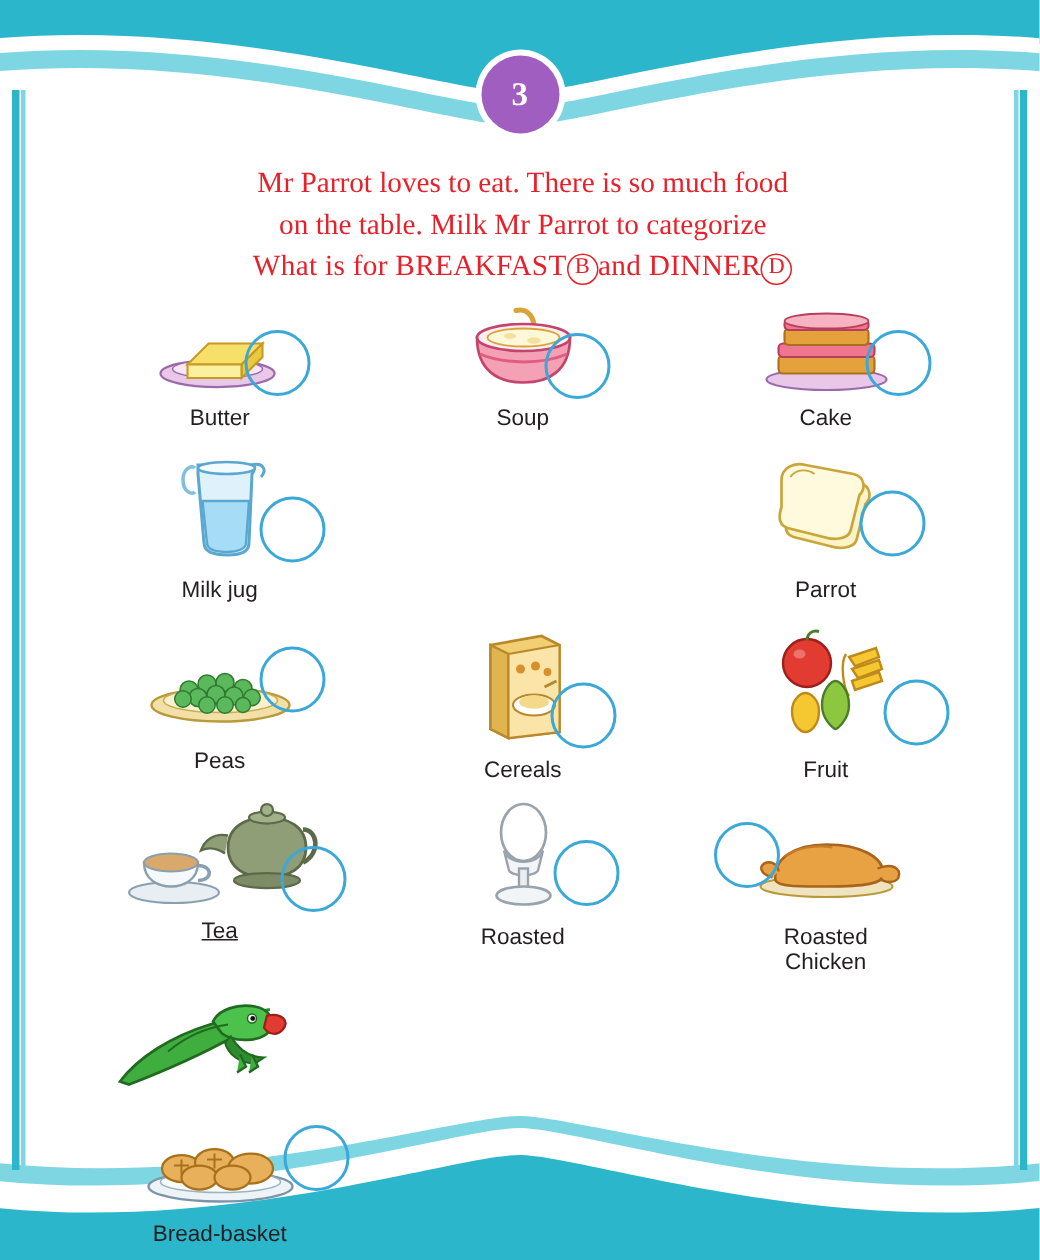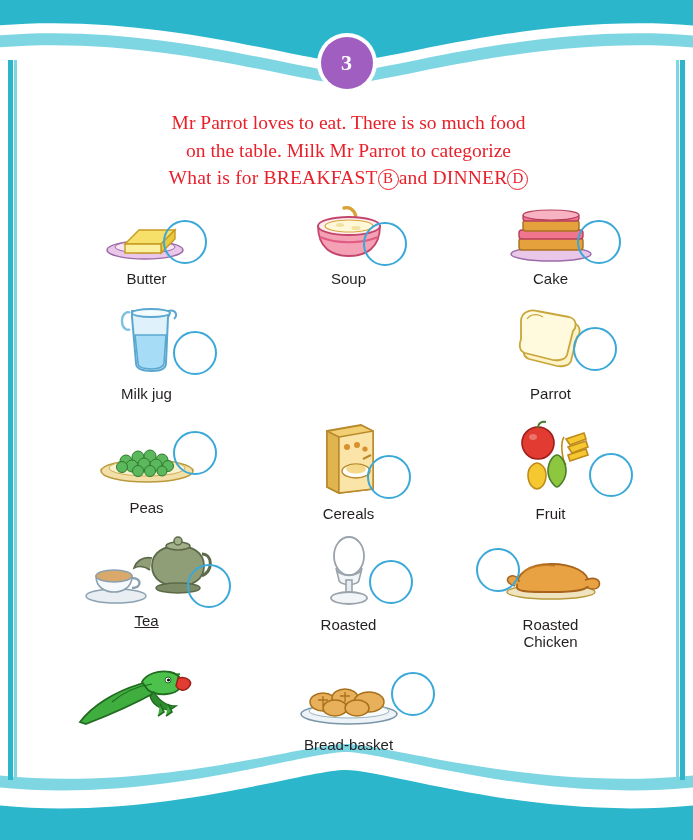--- a/index.html
+++ b/index.html
@@ -137,21 +137,21 @@
     color: #231f20;
     text-align: center;
     line-height: 1.15;
     margin-top: 4px;
   }
 
   .row1 { margin-top: 4px; }
   .row2 { margin-top: 16px; }
   .row3 { margin-top: 14px; }
   .row4 { margin-top: 14px; }
-  .row5 { margin-top: 10px; }
+  .row5 { margin-top: 10px; flex-direction: column; }
 </style>
 </head>
 <body>
 
 <div class="page">
 
   <div class="band-top">
     <svg width="773" height="96" viewBox="0 0 773 96" style="position:absolute;left:-40px;top:0">
       <path d="M0,0 H773 V34 C600,8 430,66 386,66 C340,66 170,8 0,34 Z" fill="#2bb6cc"></path>
       <path d="M0,30 C170,4 340,62 386,62 C430,62 600,4 773,30 V44 C600,18 430,76 386,76 C340,76 170,18 0,44 Z" fill="#ffffff"></path>

